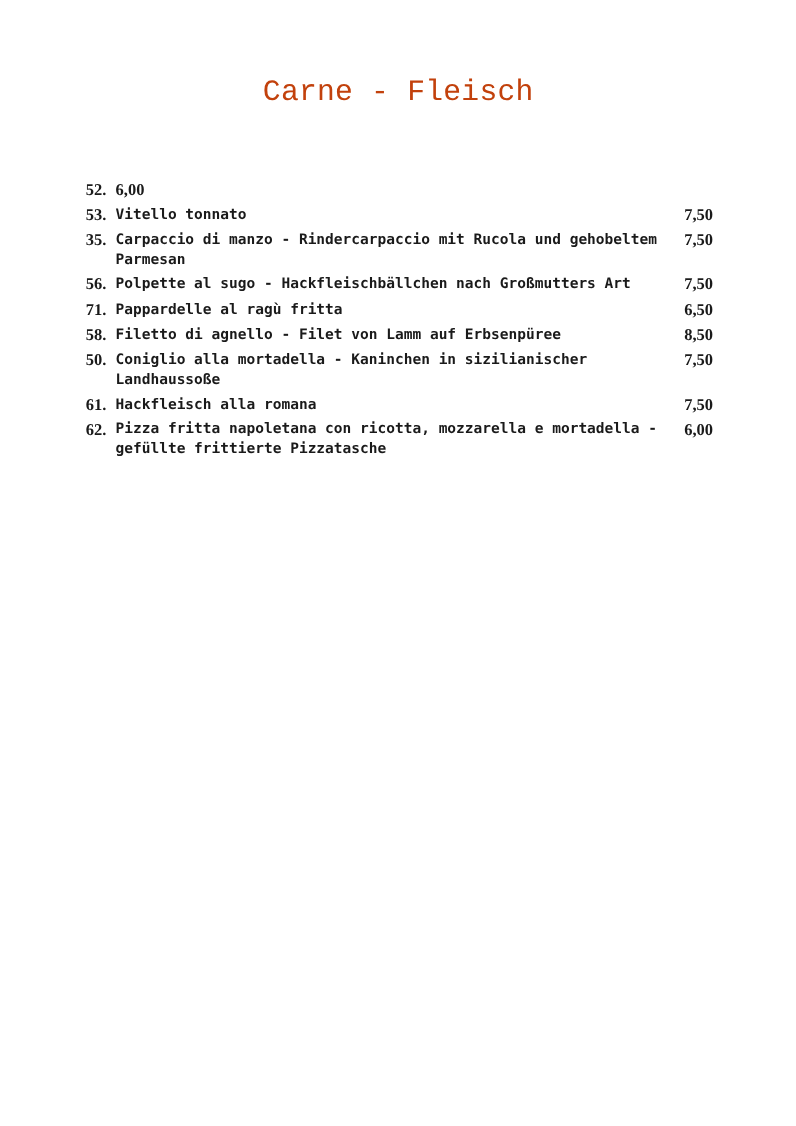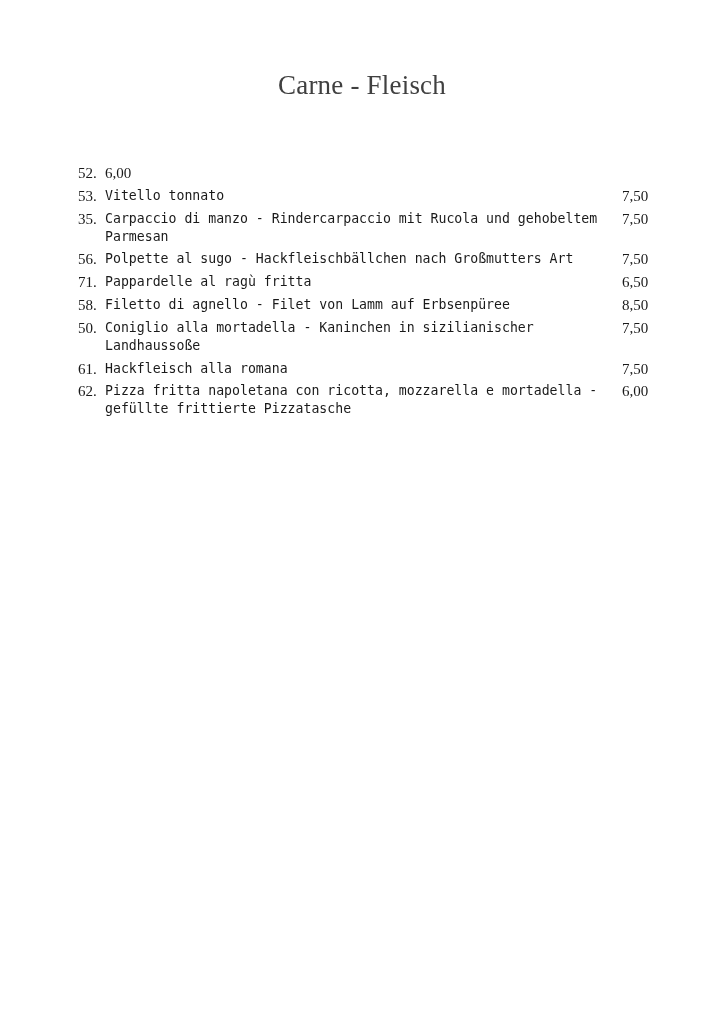--- a/index.html
+++ b/index.html
@@ -1,28 +1,28 @@
 <!DOCTYPE html>
 <html><head>
 <meta charset="utf-8">
 <style>
   html, body { margin: 0; padding: 0; background: #ffffff; }
   body { width: 724px; height: 1024px; position: relative; overflow: hidden; color: #1a1a1a; }
   .title {
     position: absolute; left: 0; width: 724px; top: 70px;
     text-align: center;
-    font-family: Liberation Serif, serif;
-    font-size: 27px; letter-spacing: 0.2px; color: #404040;
+    font-family: Liberation Mono, monospace;
+    font-size: 27px; letter-spacing: 0.2px; color: #c2410c;
   }
   .menu {
     position: absolute; left: 78px; top: 164px; width: 576px;
     font-family: "DejaVu Sans Mono", "Liberation Mono", monospace;
     font-size: 13.2px; line-height: 18px; color: #1a1a1a;
   }
-  .row { display: flex; margin-bottom: 4.8px; }
+  .row { display: flex; margin-bottom: 4.8px; font-weight: bold; }
   .num { width: 27px; flex: 0 0 27px; font-family: "Liberation Serif", serif; font-size: 15px; }
   .desc { flex: 1; padding-right: 10px; }
   .price { width: 32px; flex: 0 0 32px; text-align: left; font-family: "Liberation Serif", serif; font-size: 15px; }
 </style>
 </head>
 <body>
 
 <div class="title">Carne - Fleisch</div>
 
 <div class="menu">

